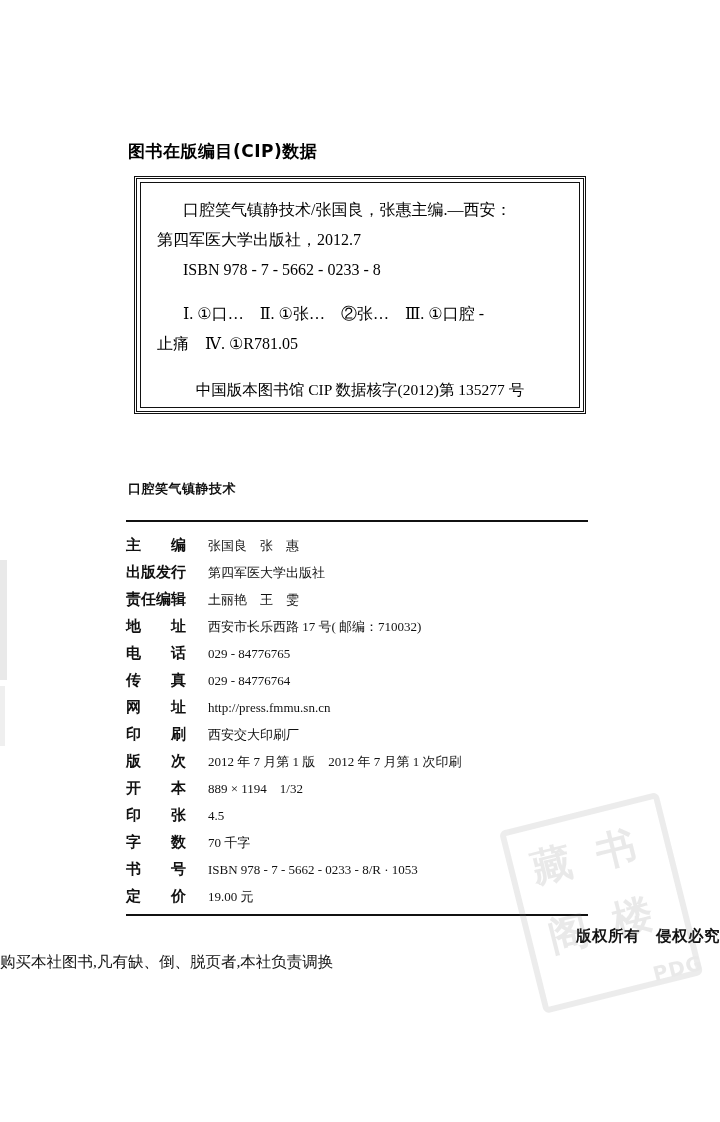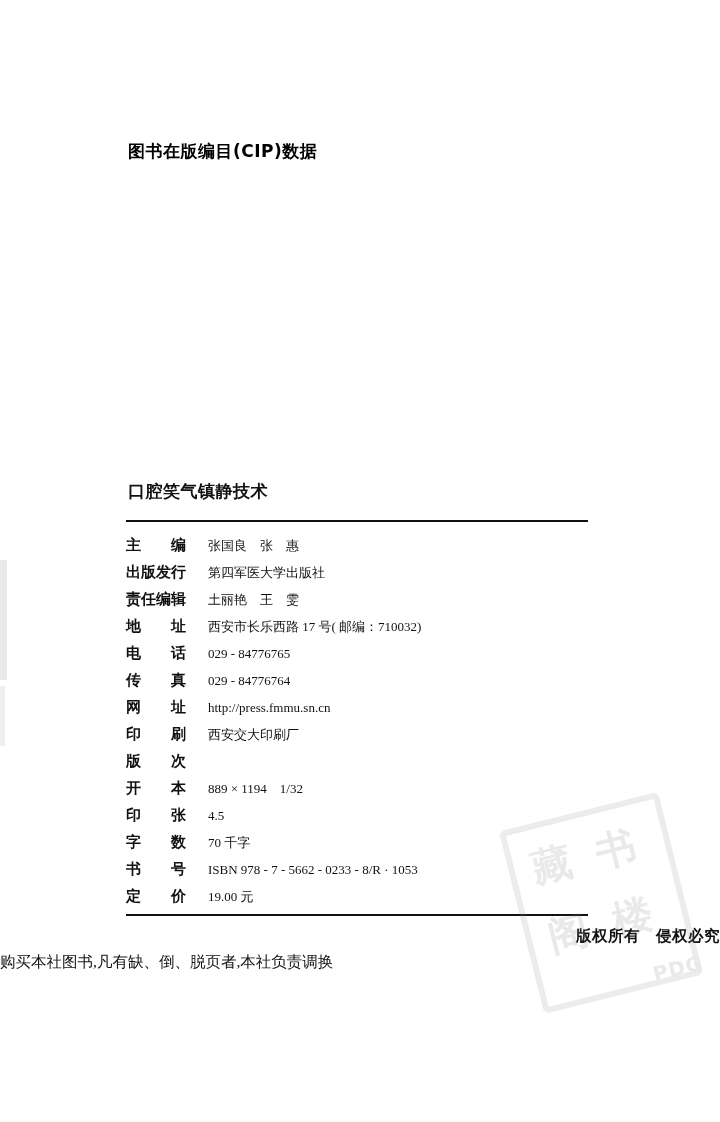--- a/index.html
+++ b/index.html
@@ -71,21 +71,21 @@
     font-size: 15.5px;
   }
 
   
   .book-title {
     position: absolute;
     left: 128px;
     top: 480px;
     font-family: "DejaVu Sans", sans-serif;
     font-weight: bold;
-    font-size: 17px;
+    font-size: 13px;
     letter-spacing: 0.5px;
   }
 
   .rule {
     position: absolute;
     left: 126px;
     width: 462px;
     border-top: 2px solid #111;
   }
   .rule-top { top: 520px; }
@@ -208,20 +208,31 @@
 </head>
 <body>
 
 <div class="page">
 
   <div class="scan-edge"></div>
   <div class="scan-edge2"></div>
 
   <div class="cip-heading">图书在版编目(CIP)数据</div>
 
+  <div class="cip-box">
+    <div class="cip-inner">
+      <div class="cip-line cip-indent">口腔笑气镇静技术/张国良，张惠主编.—西安：</div>
+      <div class="cip-line">第四军医大学出版社，2012.7</div>
+      <div class="cip-line cip-indent">ISBN 978 - 7 - 5662 - 0233 - 8</div>
+      <div class="cip-gap"></div>
+      <div class="cip-line cip-indent">Ⅰ. ①口…　Ⅱ. ①张…　②张…　Ⅲ. ①口腔 -</div>
+      <div class="cip-line">止痛　Ⅳ. ①R781.05</div>
+      <div class="cip-footer">中国版本图书馆 CIP 数据核字(2012)第 135277 号</div>
+    </div>
+  </div>
 
   <div class="book-title">口腔笑气镇静技术</div>
 
   <div class="rule rule-top"></div>
 
   <div class="colophon">
     <div class="col-row">
       <div class="col-label">主　　编</div>
       <div class="col-value">张国良　张　惠</div>
     </div>
@@ -248,20 +259,21 @@
     <div class="col-row">
       <div class="col-label">网　　址</div>
       <div class="col-value">http://press.fmmu.sn.cn</div>
     </div>
     <div class="col-row">
       <div class="col-label">印　　刷</div>
       <div class="col-value">西安交大印刷厂</div>
     </div>
     <div class="col-row">
       <div class="col-label">版　　次</div>
+      <div class="col-value">2012 年 7 月第 1 版　2012 年 7 月第 1 次印刷</div>
     </div>
     <div class="col-row">
       <div class="col-label">开　　本</div>
       <div class="col-value">889 × 1194　1/32</div>
     </div>
     <div class="col-row">
       <div class="col-label">印　　张</div>
       <div class="col-value">4.5</div>
     </div>
     <div class="col-row">

